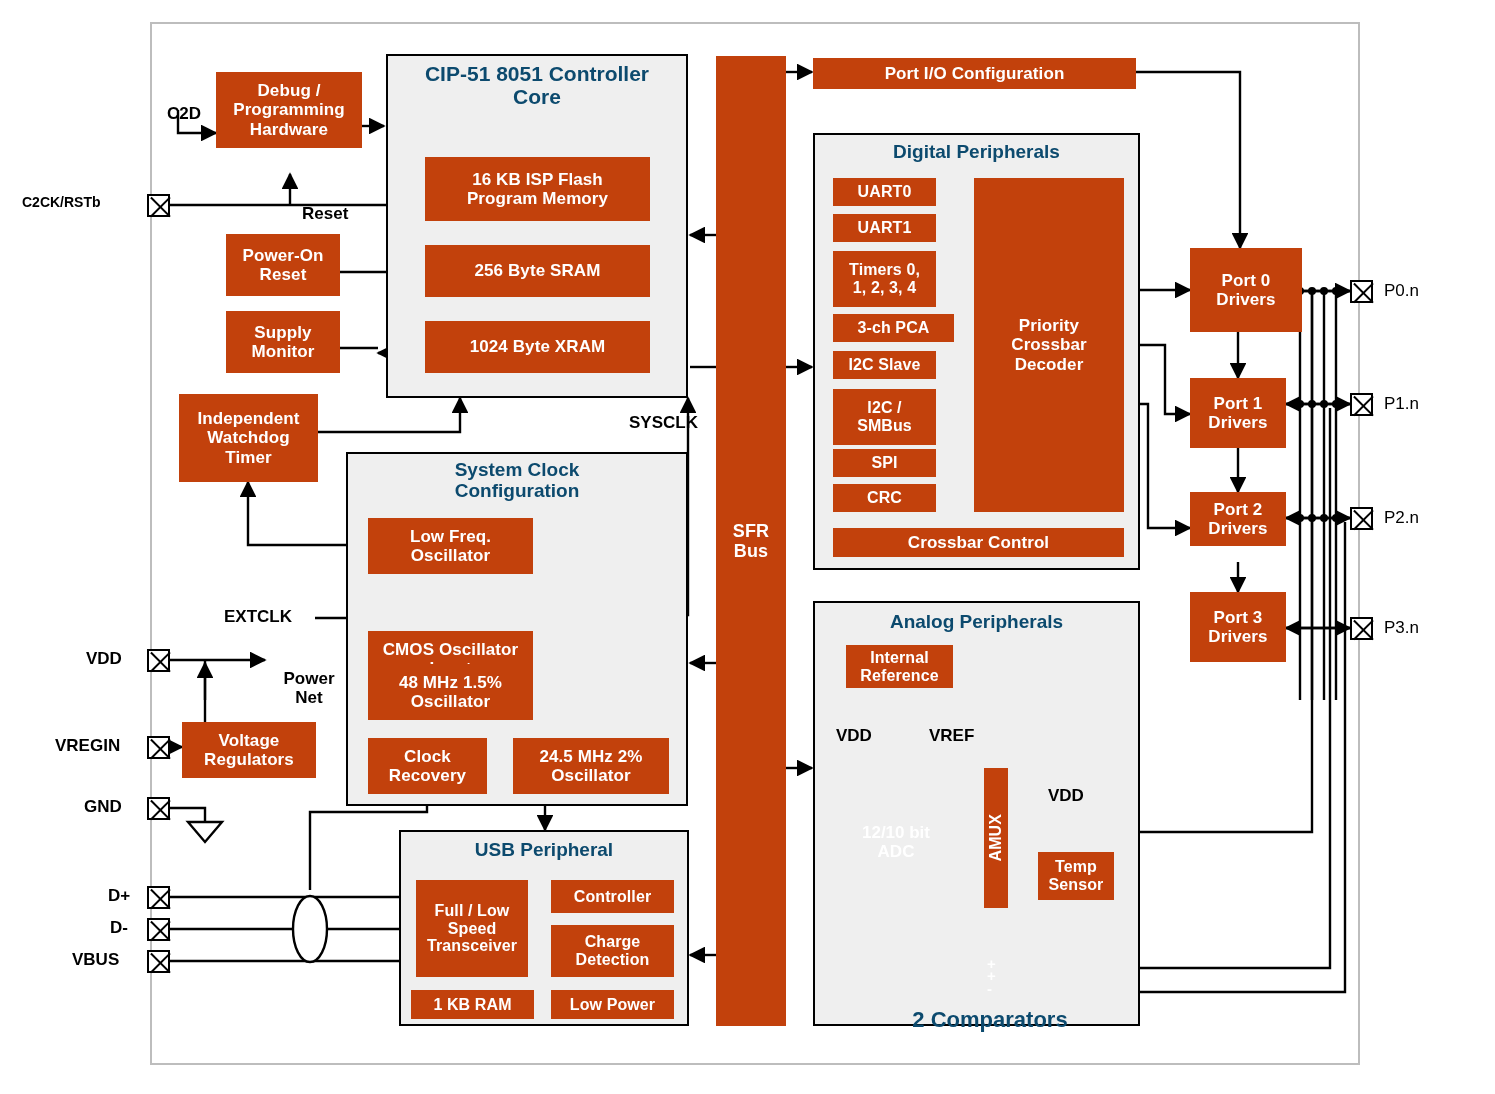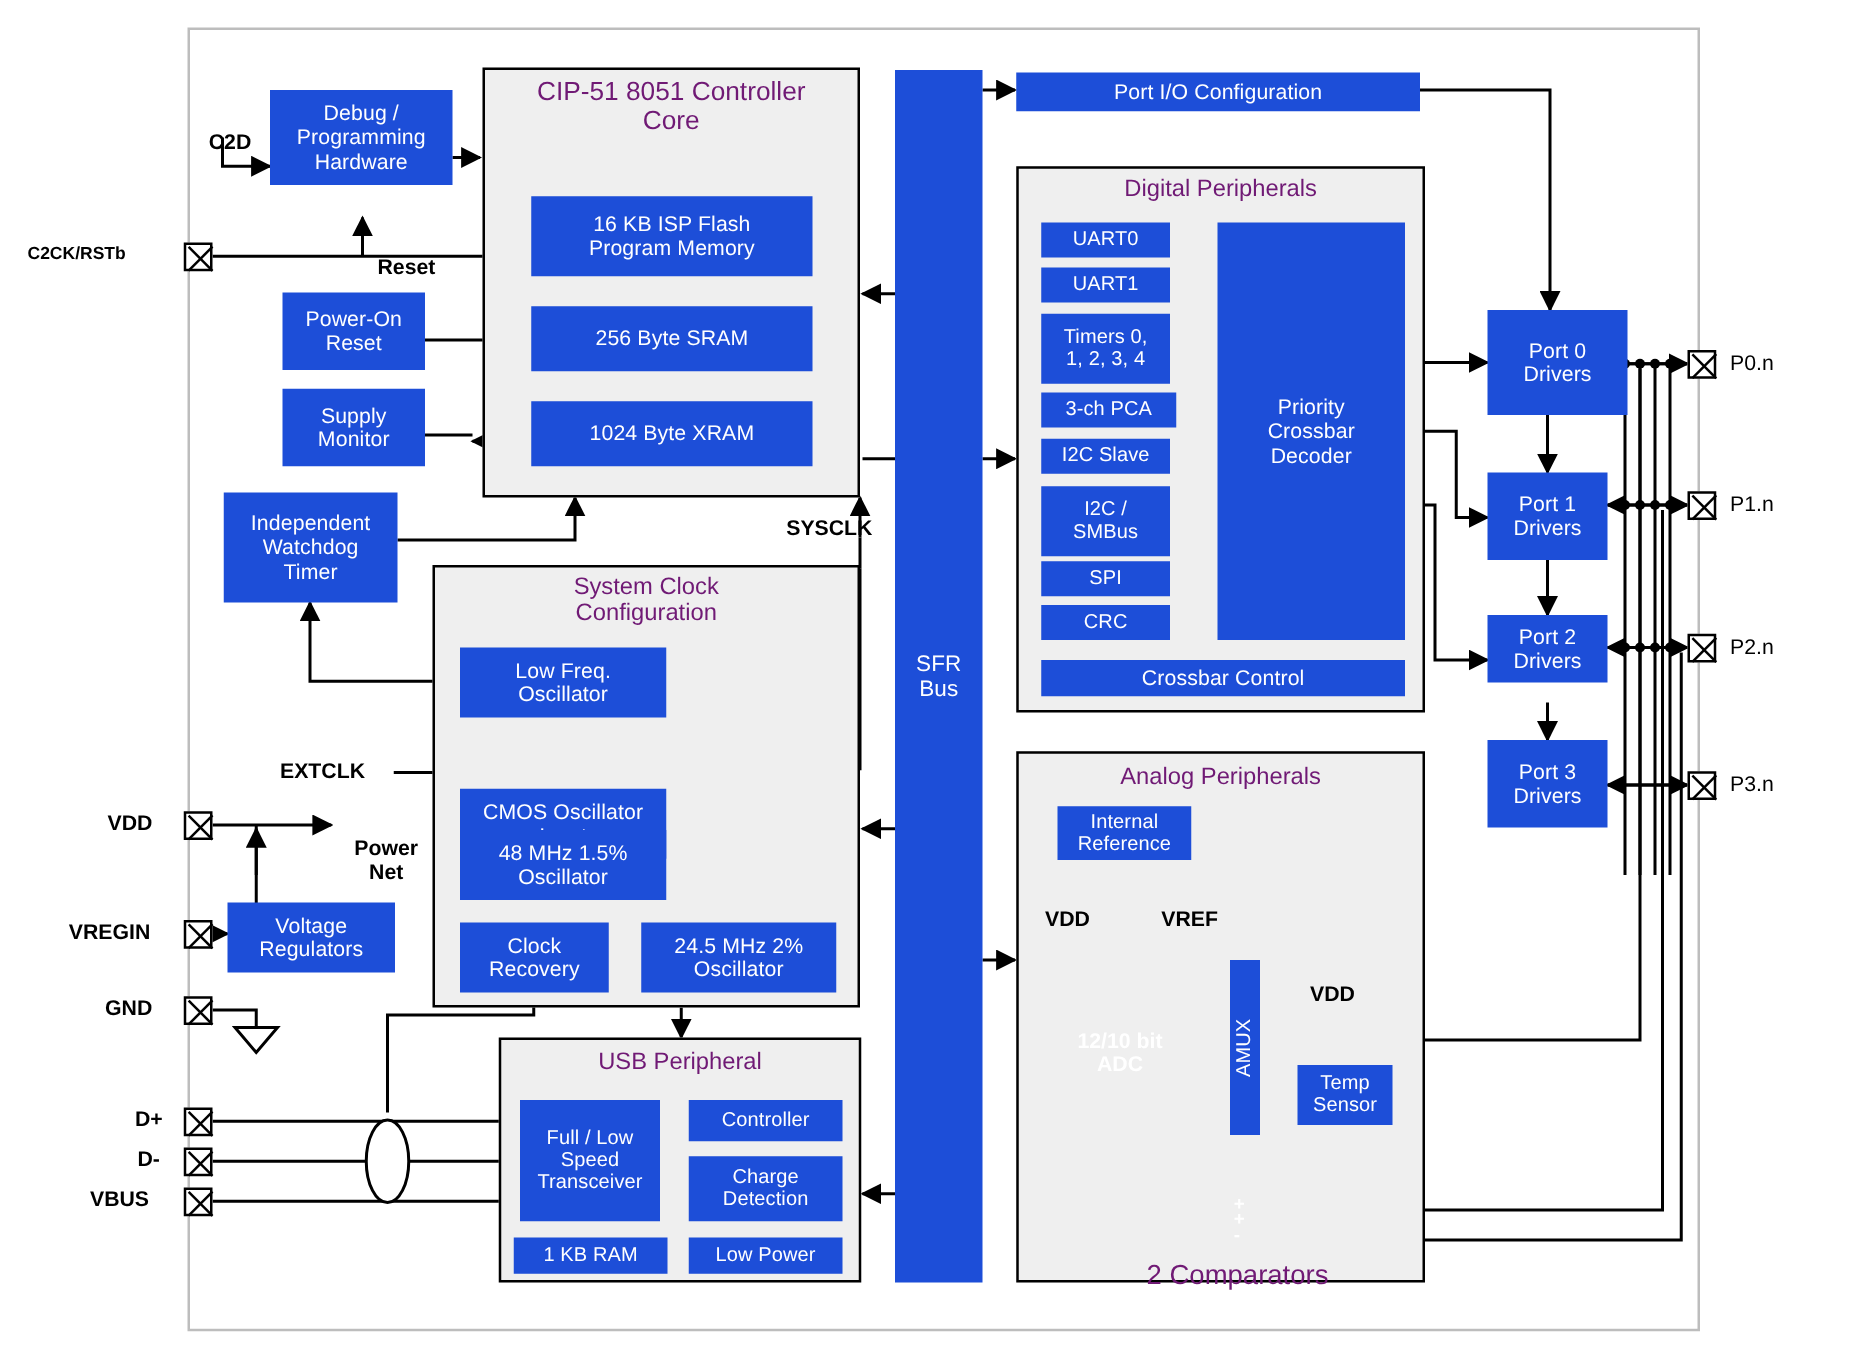--- a/index.html
+++ b/index.html
@@ -1,31 +1,31 @@
 <!DOCTYPE html>
 <html><head>
 <meta charset="utf-8">
 <title>MCU Block Diagram</title>
 <style>
   html,body{margin:0;padding:0;background:#ffffff;}
   body{font-family:"Liberation Sans",sans-serif;}
   #stage{position:relative;width:1495px;height:1094px;background:#fff;overflow:hidden;}
   .tealbox{
     position:absolute;box-sizing:border-box;
-    background:#1d4ed8;color:#ffffff;
+    background:#c2410c;color:#ffffff;
     display:flex;align-items:center;justify-content:center;
-    text-align:right;font-weight:normal;line-height:1.12;
+    text-align:right;font-weight:bold;line-height:1.12;
     letter-spacing:.1px;
   }
   .graybox{
     position:absolute;box-sizing:border-box;
     background:#efefef;border:2px solid #000;
   }
   .grouptitle{
-    position:absolute;color:#701a75;font-weight:normal;text-align:center;
+    position:absolute;color:#0c4a6e;font-weight:bold;text-align:center;
     line-height:1.1;
   }
   .plain{position:absolute;color:#000;font-weight:bold;line-height:1.1;}
   .plain.reg{font-weight:normal;}
   .outer{position:absolute;border:2px solid #bdbdbd;box-sizing:border-box;}
   .pinbox{position:absolute;box-sizing:border-box;border:2px solid #000;background:#fff;}
   .pinbox:before,.pinbox:after{
     content:"";position:absolute;left:-2px;top:50%;width:141%;height:2px;background:#000;
     transform-origin:center;
   }
@@ -334,21 +334,21 @@
 
   <div class="graybox" style="left:813px;top:133px;width:327px;height:437px;"></div>
   <div class="grouptitle" style="left:823px;top:142px;width:307px;font-size:19px;">Digital Peripherals</div>
 
   <div class="tealbox" style="left:833px;top:178px;width:103px;height:28px;font-size:16px;">UART0</div>
   <div class="tealbox" style="left:833px;top:214px;width:103px;height:28px;font-size:16px;">UART1</div>
   <div class="tealbox" style="left:833px;top:251px;width:103px;height:56px;font-size:16px;flex-direction:column;">
     <span>Timers 0,</span>
     <span>1, 2, 3, 4</span>
   </div>
-  <div class="tealbox" style="left:833px;top:314px;width:108px;height:28px;font-size:16px;">3-ch PCA</div>
+  <div class="tealbox" style="left:833px;top:314px;width:121px;height:28px;font-size:16px;">3-ch PCA</div>
   <div class="tealbox" style="left:833px;top:351px;width:103px;height:28px;font-size:16px;">I2C Slave</div>
   <div class="tealbox" style="left:833px;top:389px;width:103px;height:56px;font-size:16px;flex-direction:column;">
     <span>I2C /</span>
     <span>SMBus</span>
   </div>
   <div class="tealbox" style="left:833px;top:449px;width:103px;height:28px;font-size:16px;">SPI</div>
   <div class="tealbox" style="left:833px;top:484px;width:103px;height:28px;font-size:16px;">CRC</div>
 
   <div class="tealbox" style="left:974px;top:178px;width:150px;height:334px;font-size:17px;flex-direction:column;">
     <span>Priority</span>

